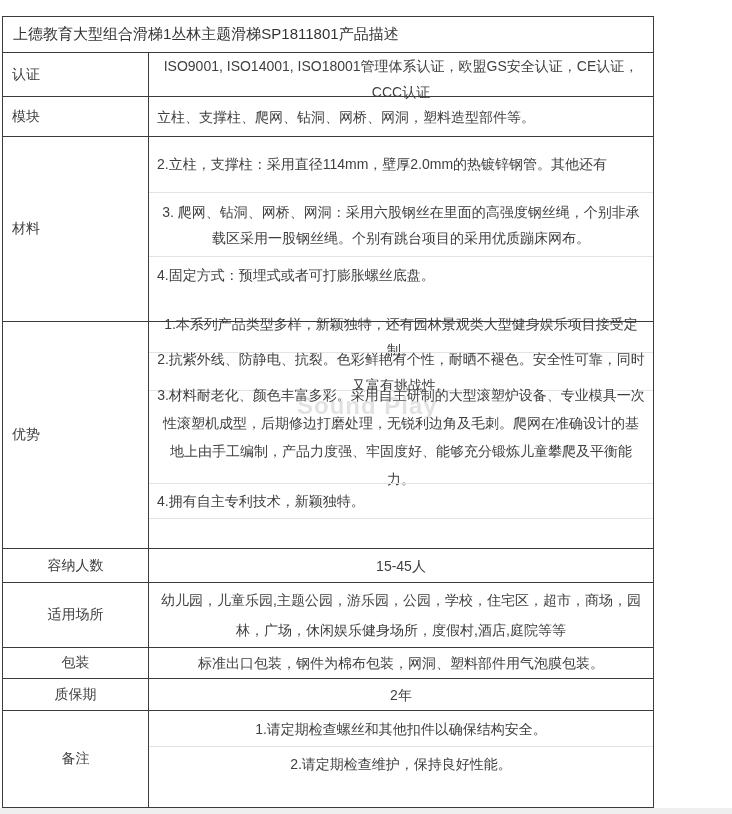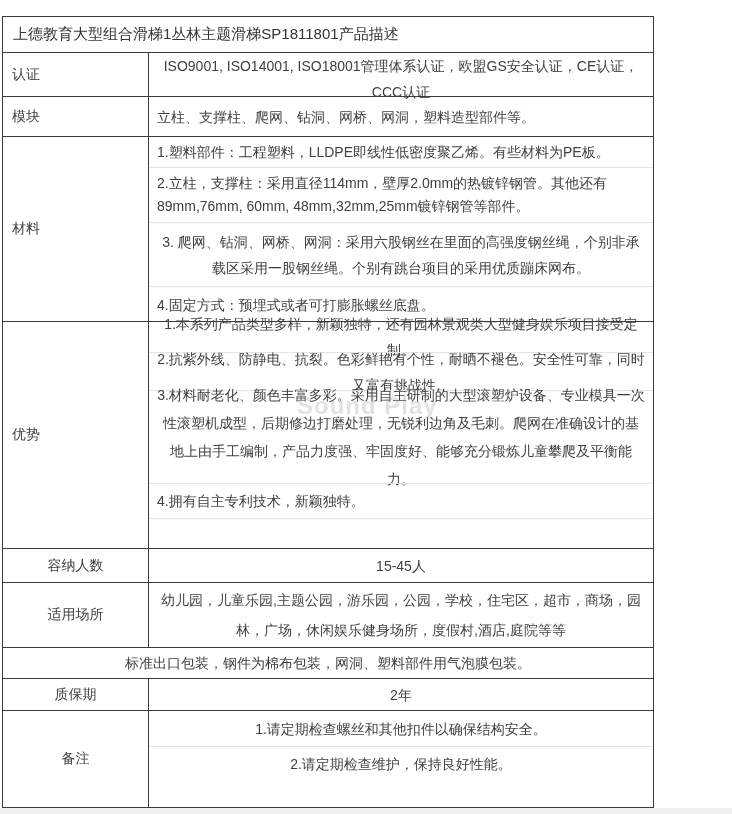--- a/index.html
+++ b/index.html
@@ -71,26 +71,22 @@
     <div class="content-cell fill">
       <div class="subrow single">
         <span>立柱、支撑柱、爬网、钻洞、网桥、网洞，塑料造型部件等。</span>
       </div>
     </div>
   </div>
 
   <div class="row left" style="height:185px">
     <div class="label-cell">材料</div>
     <div class="content-cell">
-      <div class="subrow" style="height:30px">
-        <span>1.塑料部件：工程塑料，LLDPE即线性低密度聚乙烯。有些材料为PE板。</span>
-      </div>
       <div class="subrow lh23" style="height:55px">
         <span>2.立柱，支撑柱：采用直径114mm，壁厚2.0mm的热镀锌钢管。其他还有</span>
-        <span>89mm,76mm, 60mm, 48mm,32mm,25mm镀锌钢管等部件。</span>
       </div>
       <div class="subrow" style="height:64px">
         <span>3. 爬网、钻洞、网桥、网洞：采用六股钢丝在里面的高强度钢丝绳，个别非承载区采用一股钢丝绳。个别有跳台项目的采用优质蹦床网布。</span>
       </div>
       <div class="subrow" style="height:36px">
         <span>4.固定方式：预埋式或者可打膨胀螺丝底盘。</span>
       </div>
     </div>
   </div>
 
@@ -125,20 +121,21 @@
   <div class="row center" style="height:65px">
     <div class="label-cell">适用场所</div>
     <div class="content-cell fill">
       <div class="subrow single lh30">
         <span>幼儿园，儿童乐园,主题公园，游乐园，公园，学校，住宅区，超市，商场，园林，广场，休闲娱乐健身场所，度假村,酒店,庭院等等</span>
       </div>
     </div>
   </div>
 
   <div class="row center" style="height:31px">
+    <div class="label-cell">包装</div>
     <div class="content-cell fill">
       <div class="subrow single">
         <span>标准出口包装，钢件为棉布包装，网洞、塑料部件用气泡膜包装。</span>
       </div>
     </div>
   </div>
 
   <div class="row center" style="height:32px">
     <div class="label-cell">质保期</div>
     <div class="content-cell fill">

